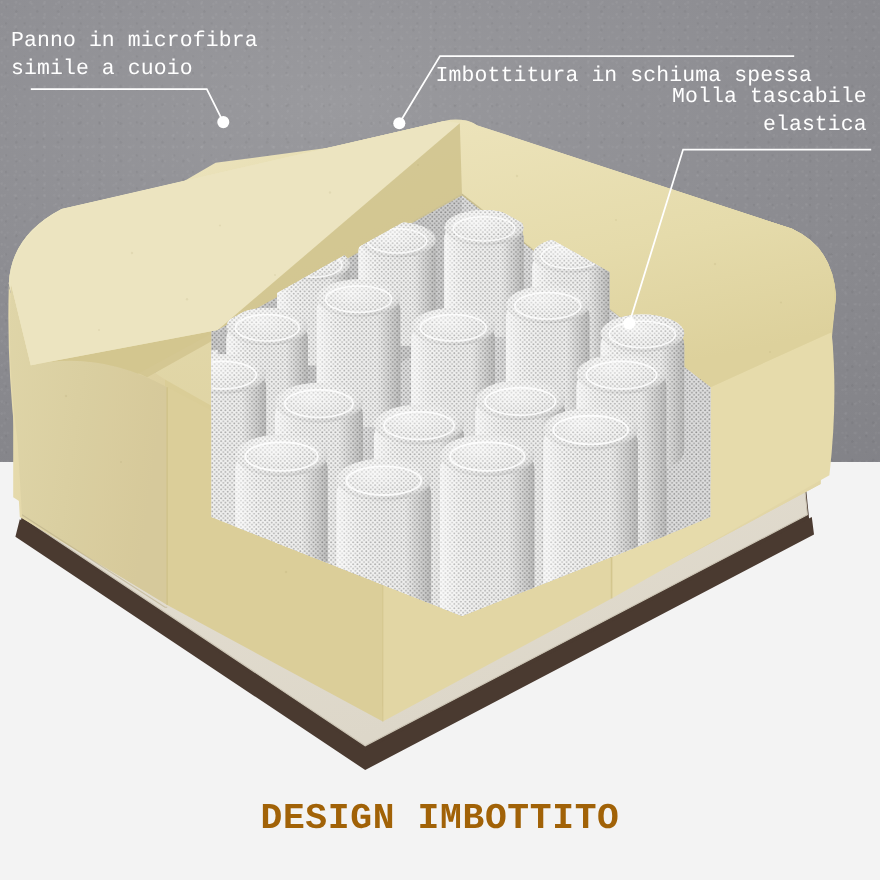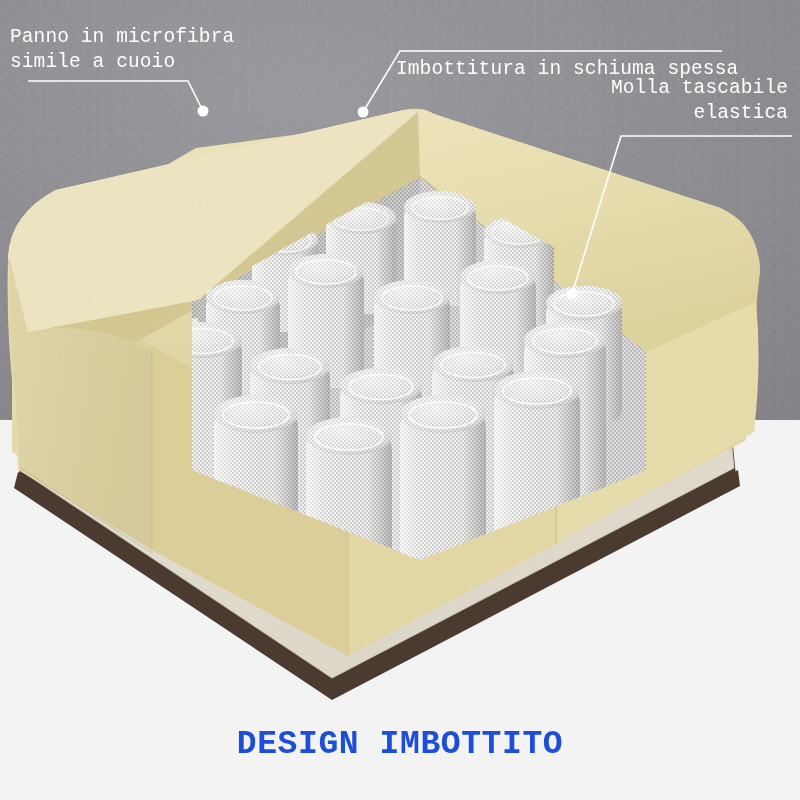--- a/index.html
+++ b/index.html
@@ -60,21 +60,21 @@
   }
   .label.l1 { left: 10px;  top: 25px;  text-align: left; }
   .label.l2 { left: 396px; top: 23px;  text-align: center; margin-top: 34px; }
   .label.l3 { left: 560px; top: 76px;  width: 228px; text-align: right; }
 
   .caption {
     position: absolute;
     left: 0; top: 726px;
     width: 800px;
     text-align: center;
-    color: #1d4ed8;
+    color: #a16207;
     font-size: 33px;
     font-weight: bold;
     letter-spacing: .6px;
   }
 </style>
 </head>
 <body>
 
 <div id="stage">
 

